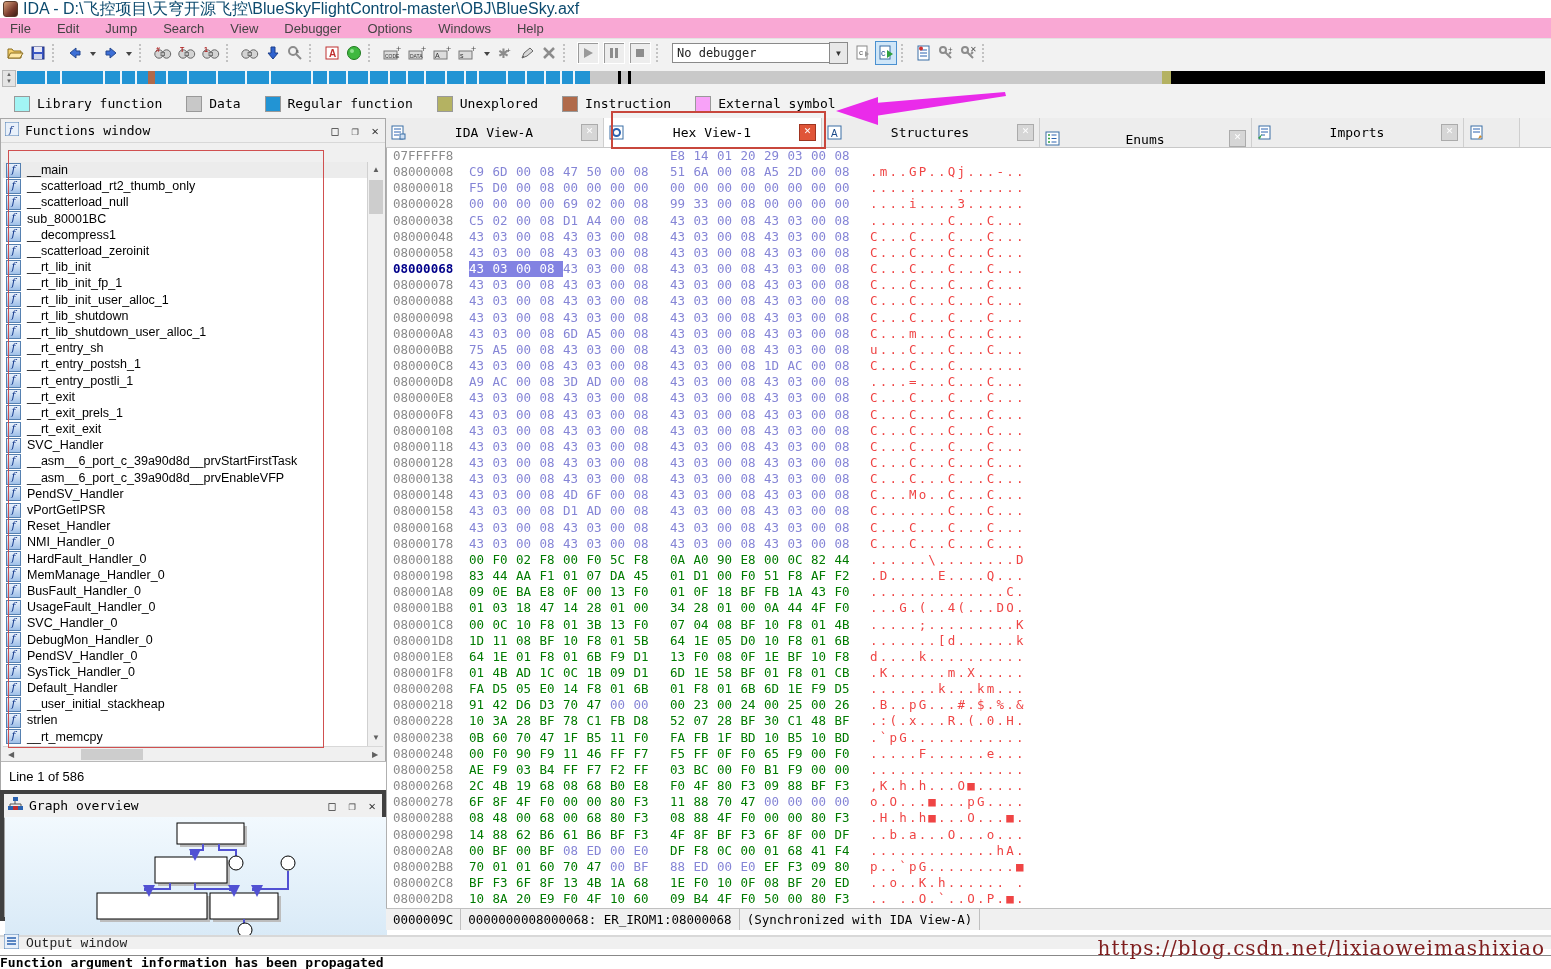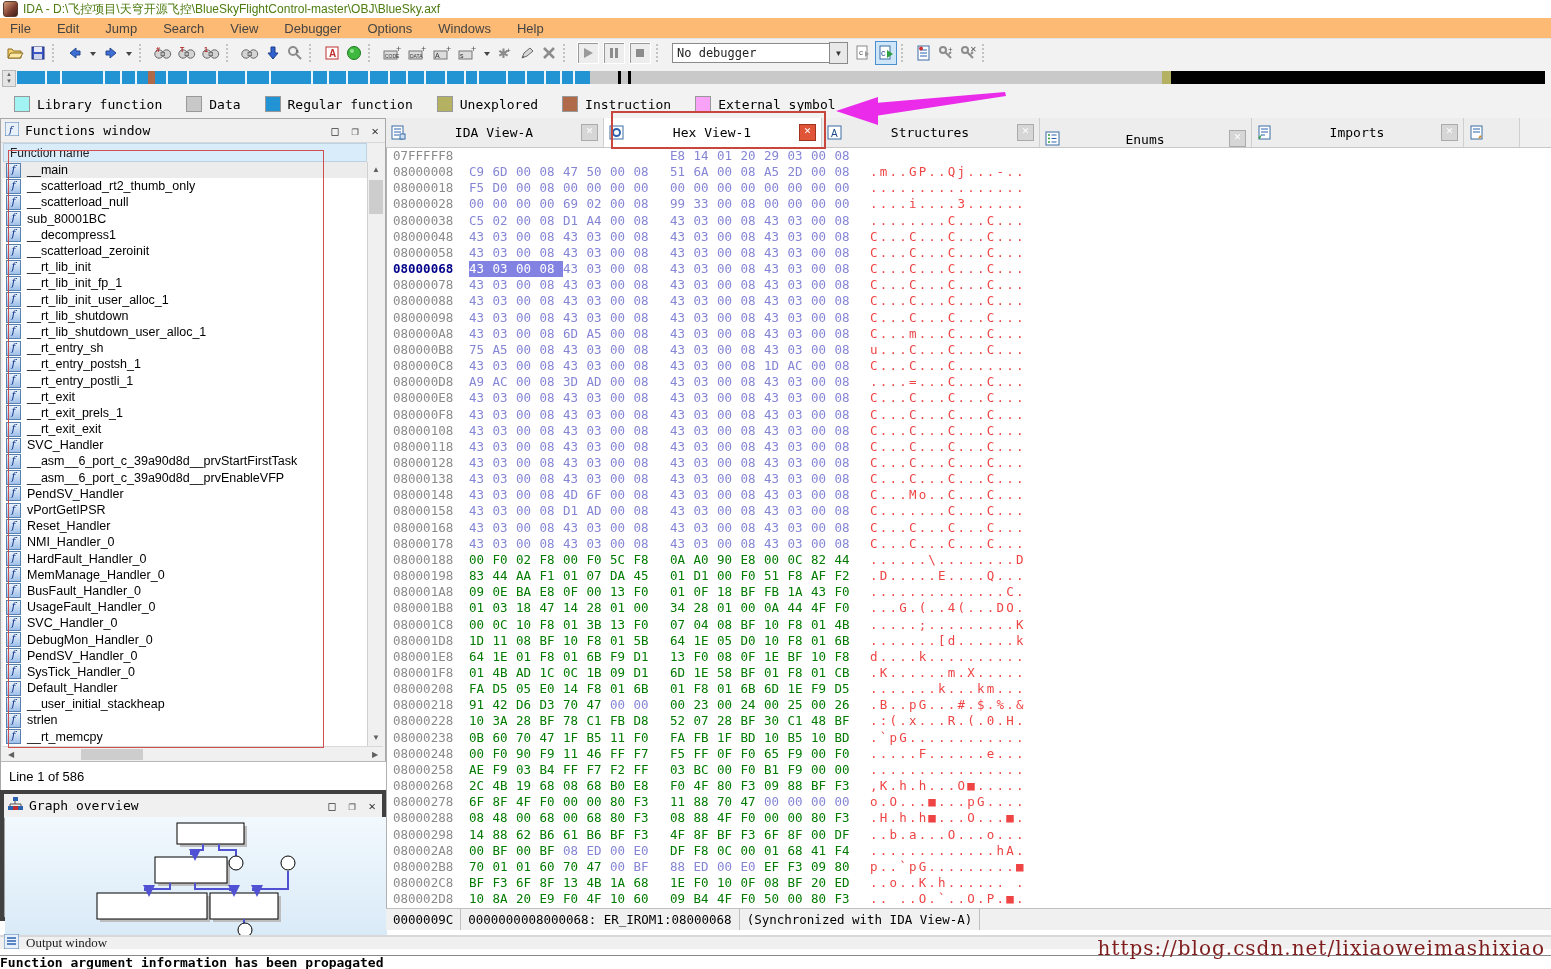--- a/index.html
+++ b/index.html
@@ -3,22 +3,22 @@
 <meta charset="utf-8">
 <style>
   html,body{margin:0;padding:0}
   body{width:1551px;height:969px;position:relative;background:#fff;overflow:hidden;
        font-family:"Liberation Sans",sans-serif;font-size:13px;color:#222}
   .abs{position:absolute}
   
   #titlebar{left:0;top:0;width:1551px;height:18px;display:flex;align-items:center;background:#fff}
   #app-icon{width:13px;height:14px;margin:0 5px 0 3px;border-radius:3px;
     background:linear-gradient(135deg,#d8a07a,#7a3b2e 60%,#3c1f16);border:1px solid #5a3a2a}
-  #title-text{font-size:12px;color:#4d7c0f;white-space:nowrap}
-  #menubar{left:0;top:18px;width:1551px;height:20px;display:flex;align-items:center;background:#fdba74}
+  #title-text{font-size:16px;color:#0c4a6e;white-space:nowrap}
+  #menubar{left:0;top:18px;width:1551px;height:20px;display:flex;align-items:center;background:#f9a8d4}
   .menu-item{margin:0 13px;color:#444;cursor:default}
   .menu-item:first-child{margin-left:10px}
   
   #toolbar{left:0;top:38px;width:1551px;height:28px;background:#f2f2f2;border-top:1px solid #e3e3e3;
     display:flex;align-items:center;padding-left:4px}
   .tsep{width:7px;height:18px;border-left:2px dotted #c2c2c2;margin:0 3px}
   .tbtn{height:22px;display:inline-flex;align-items:center;justify-content:center;padding:0 2px;margin:0 1px}
   .tbtn svg{display:block}
   .bevel{width:20px;height:20px;background:#ededed;border:1px solid #fff;
     box-shadow:1px 1px 0 #9a9a9a inset;display:inline-flex;align-items:center;justify-content:center;
@@ -31,21 +31,21 @@
      display:flex;align-items:center;justify-content:center;font-size:8px;color:#333}
   
   #navband{left:0;top:66px;width:1551px;height:24px;background:#f2f2f2}
   #band-ctl{position:absolute;left:2px;top:4px;width:12px;height:15px;background:#e4e4e4;border:1px solid #b8b8b8;
      font-size:6px;color:#666;line-height:7px;text-align:center}
   #band{position:absolute;left:17px;top:5px;width:1528px;height:13px;background:#c9c9c9}
   #band .seg{position:absolute;top:0;height:13px}
   
   #legend{left:0;top:90px;width:1551px;height:28px;background:#f2f2f2;display:flex;align-items:center;
      padding-left:14px;font-family:"DejaVu Sans Mono",monospace;font-size:13px;color:#000}
-  .legend-item{display:flex;align-items:center;margin-right:24px}
+  .legend-item{display:flex;margin-right:24px}
   .legend-item .sw{width:14px;height:14px;border:1px solid #999;margin-right:7px}
   
   #fwin{left:0;top:118px;width:386px;height:672px;background:#f0f0f0;border:1px solid #a8a8a8;box-sizing:border-box}
   .wtitle{height:23px;display:flex;align-items:center;background:#f0f0f0;
      font-family:"DejaVu Sans Mono",monospace;font-size:13px;color:#000;border-bottom:1px solid #d8d8d8}
   .wtitle .wicon{margin:0 6px 0 4px}
   .wbtns{margin-left:auto;display:flex;align-items:center}
   .wbtn{width:20px;text-align:center;color:#333;font-size:12px;cursor:default}
   #fheader{position:absolute;left:2px;top:24px;width:364px;height:19px;background:#d9ecf9;
      border:1px solid #bcd2e4;box-sizing:border-box;font-size:12px;color:#222;
@@ -88,21 +88,21 @@
   .b.grp{margin-left:13px}
   .data{color:#8585d6}
   .code{color:#007b00}
   .selb{background:#8282e2;color:#fff}
   .ascii{color:#ef4444;letter-spacing:2.2px;margin-left:12px}
   #hexstatus{left:386px;top:908px;width:1165px;height:22px;background:#f0f0f0;border-top:1px solid #c0c0c0;
      display:flex;align-items:center;font-family:"DejaVu Sans Mono",monospace;font-size:12.5px;color:#000;box-sizing:border-box}
   #hexstatus span{padding:0 7px;border-right:1px solid #c0c0c0;height:100%;display:flex;align-items:center}
   
   #outputwin{left:0;top:935px;width:1551px;height:14px;background:#f0f0f0;border-top:2px solid #d8d8d8;
-     display:flex;align-items:center;font-family:Liberation Serif, serif;font-size:13px;box-sizing:border-box}
+     display:flex;align-items:center;font-family:Liberation Mono, monospace;font-size:13px;box-sizing:border-box}
   #outputwin .wicon{margin:0 7px 0 4px}
   #outputmsg{left:0;top:955px;width:1551px;height:14px;background:#fff;border-top:1px solid #888;
      font-family:"DejaVu Sans Mono",monospace;font-weight:bold;font-size:13px;line-height:13px;color:#000;box-sizing:border-box}
   
   #red-rect-list{left:8px;top:150px;width:314px;height:596px;border:1px solid #d05050;z-index:40;pointer-events:none}
   #red-rect-tab{left:611px;top:111px;width:215px;height:38px;border:2px solid #c8473c;z-index:40;pointer-events:none;box-sizing:border-box}
   #arrow-annot{left:820px;top:85px;width:200px;height:45px;z-index:41;pointer-events:none}
   #watermark{right:6px;top:936px;z-index:50;font-family:"DejaVu Serif",serif;font-size:20px;
      color:#7f1d1d;letter-spacing:1px;pointer-events:none}
 </style>
@@ -403,23 +403,20 @@
           <rect x="0" y="0" width="14" height="14" fill="#e8f0fa" stroke="#4a7ab0"></rect>
           <text x="4" y="11" font-size="10" font-style="italic" fill="#13388c" font-family="DejaVu Serif,serif">f</text>
         </svg>
     </span>
     <span>Functions window</span>
     <span class="wbtns">
       <span class="wbtn">□</span>
       <span class="wbtn">❐</span>
       <span class="wbtn">✕</span>
     </span>
-  </div>
-  <div id="fheader">
-    <span>Function name</span>
   </div>
   <div id="flist">
       <div class="frow sel">
         <span class="ficon">f</span>
         <span class="fname">__main</span>
       </div>
       <div class="frow">
         <span class="ficon">f</span>
         <span class="fname">__scatterload_rt2_thumb_only</span>
       </div>

